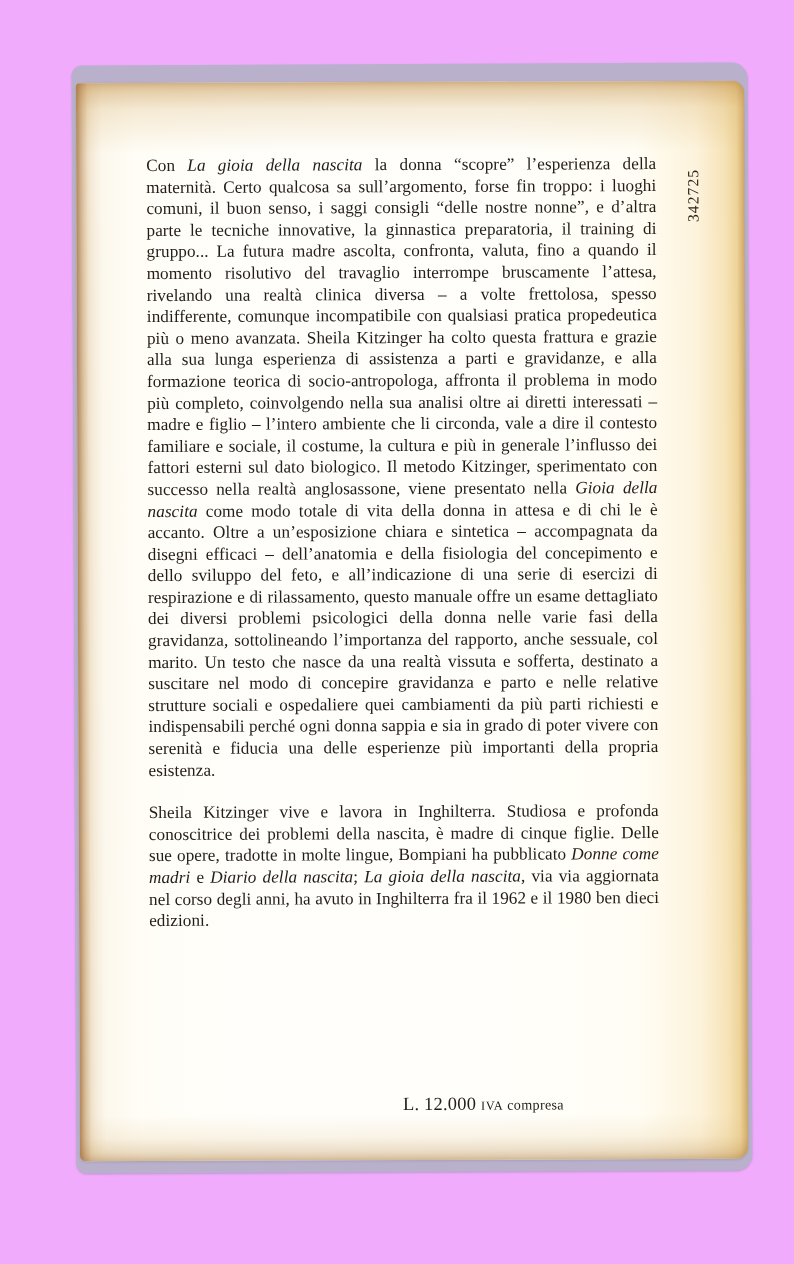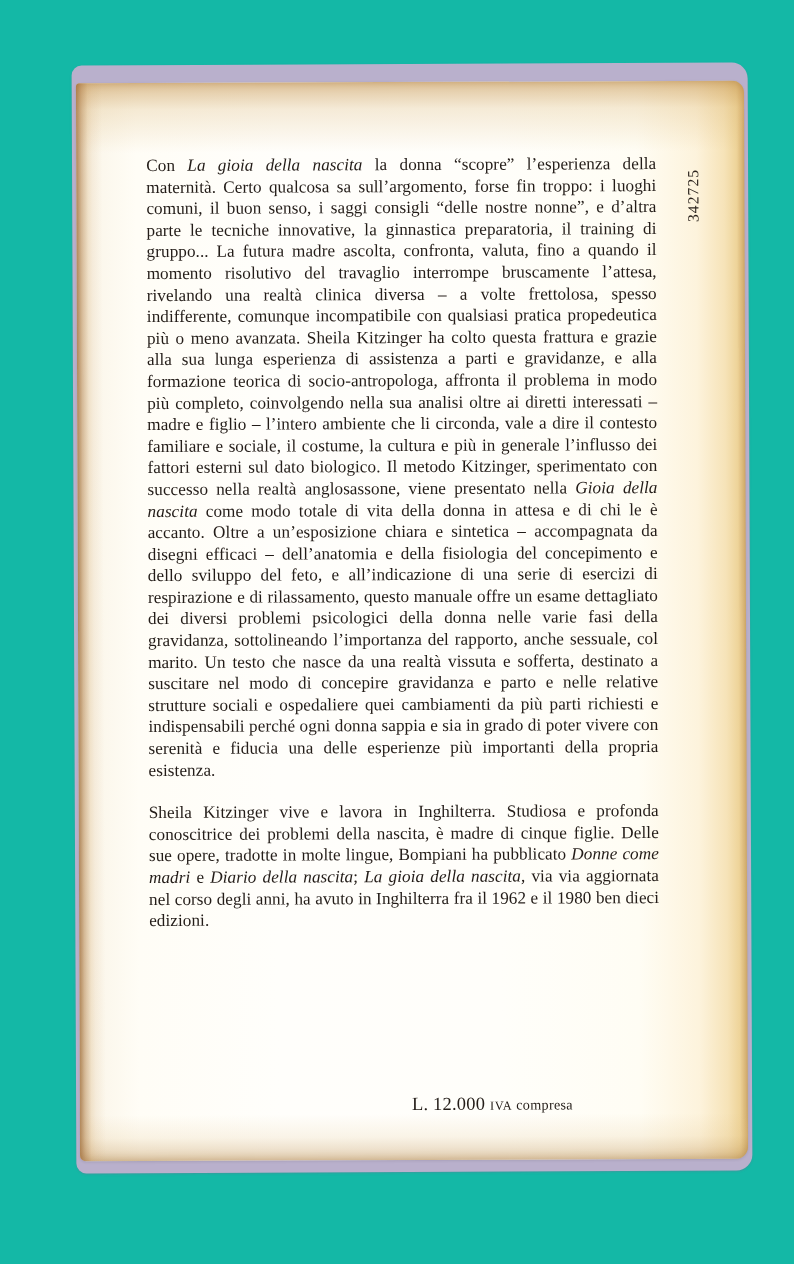--- a/index.html
+++ b/index.html
@@ -12,21 +12,21 @@
     height: 1264px;
     position: relative;
     overflow: hidden;
     font-family: "Liberation Serif", "DejaVu Serif", serif;
   }
 
   
   #scan-stage {
     position: absolute;
     inset: 0;
-    background: #14b8a6;
+    background: #f0abfc;
   }
 
   
   #cover-edge {
     position: absolute;
     left: 74px;
     top: 64px;
     width: 676px;
     height: 1108px;
     background: #b9b0cc;
@@ -107,21 +107,21 @@
     color: #2a221c;
     writing-mode: vertical-rl;
     transform: rotate(180deg);
     transform-origin: center;
     white-space: nowrap;
   }
 
   
   #price-line {
     position: absolute;
-    left: 332px;
+    left: 323px;
     top: 1012px;
     white-space: nowrap;
     color: #241d18;
   }
   #price-amount {
     font-size: 18.5px;
     letter-spacing: 0.2px;
   }
   #price-tax-note {
     font-size: 14.2px;

